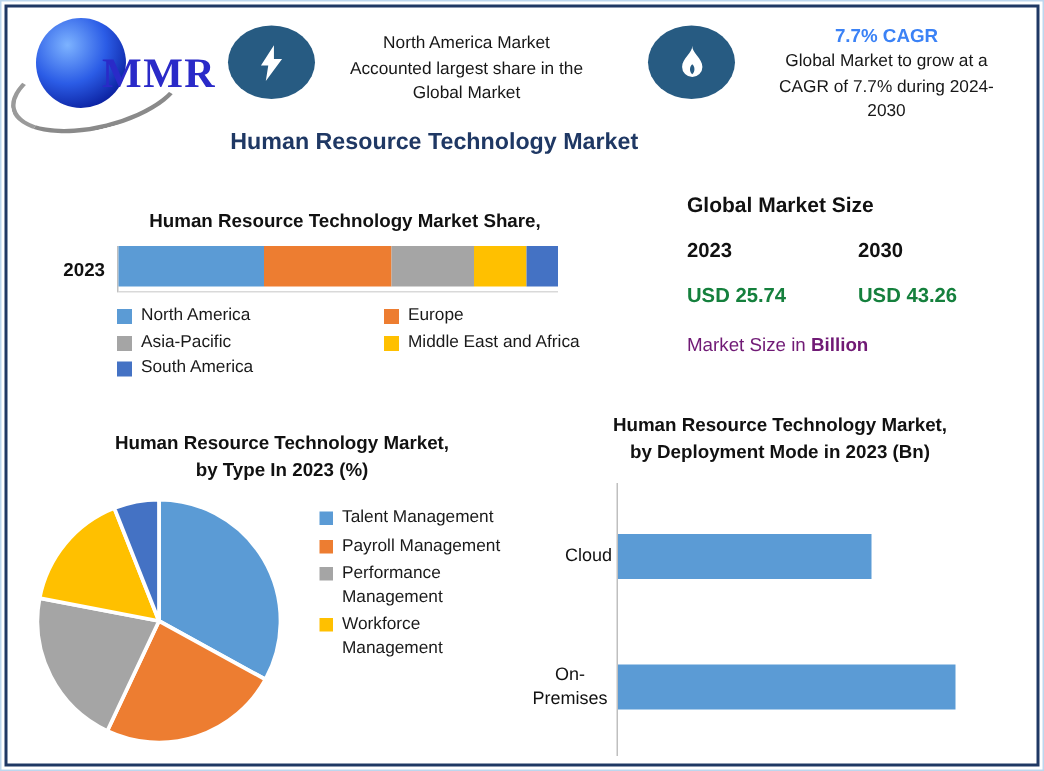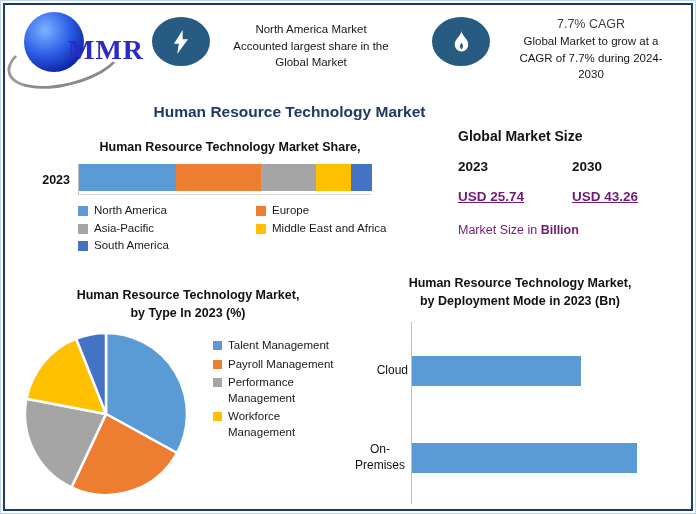--- a/index.html
+++ b/index.html
@@ -10,23 +10,23 @@
   .logo{position:absolute;left:14px;top:8px;width:134px;height:74px;}
   .globe{position:absolute;left:10px;top:4px;width:60px;height:60px;border-radius:50%;
          background:radial-gradient(circle at 35% 30%,#7db3ff 0%,#2b5ce6 45%,#0a1f9e 80%,#001666 100%);}
   .swoosh{position:absolute;left:-8px;top:24px;width:112px;height:48px;border-radius:50%;
           border:3px solid transparent;border-bottom-color:#8a8a8a;border-left-color:#9a9a9a;transform:rotate(-14deg);}
   .logo-text{position:absolute;left:54px;top:26px;font-family:"Liberation Serif",serif;font-weight:bold;
              font-size:28px;color:#2a2ac8;letter-spacing:1px;}
   .icon-circle{position:absolute;width:58px;height:49px;border-radius:50%;background:#275b82;
                display:flex;align-items:center;justify-content:center;}
   .hl-text{position:absolute;text-align:center;font-size:11.5px;line-height:1.45;color:#171717;}
-  .hl-title{font-weight:normal;font-size:12.5px;color:#404040;}
+  .hl-title{font-weight:bold;font-size:12.5px;color:#3b82f6;}
   
-  .main-title{position:absolute;left:12px;top:103px;width:555px;text-align:center;
+  .main-title{position:absolute;left:12px;top:86px;width:555px;text-align:center;
               font-size:15.5px;font-weight:bold;color:#1f3864;}
   
   .region-block{position:absolute;left:20px;top:138px;width:420px;}
   .chart-title{text-align:center;font-size:12.5px;font-weight:bold;color:#111;line-height:1.45;}
   .region-row{display:flex;align-items:center;margin-top:8px;}
   .region-cat{width:50px;text-align:right;padding-right:8px;font-size:12.5px;font-weight:bold;color:#111;}
   .region-bar-wrap{border-left:1px solid #bfbfbf;border-bottom:1px solid #d9d9d9;padding-bottom:3px;}
   .region-bar{display:flex;width:293px;height:27px;}
   .region-bar div{height:100%;}
   .legend-grid{margin:8px 0 0 58px;display:grid;grid-template-columns:178px auto;row-gap:2px;font-size:11.5px;}
@@ -36,21 +36,21 @@
   .pie-block{position:absolute;left:20px;top:286px;width:336px;}
   .pie-svg{position:absolute;left:2px;top:44px;}
   .pie-legend{position:absolute;left:193px;top:52px;display:flex;flex-direction:column;gap:3px;font-size:11.5px;}
   .pie-legend .legend-item{width:128px;}
   .pie-legend .legend-sq{width:9px;height:9px;flex-basis:9px;}
   
   .ms-block{position:absolute;left:458px;top:128px;width:228px;}
   .ms-title{font-size:14px;font-weight:bold;color:#111;}
   .ms-row{display:flex;margin-top:15px;}
   .ms-cell{width:50%;font-size:13.5px;font-weight:bold;color:#111;}
-  .ms-val{color:#701a75;text-decoration:underline;}
+  .ms-val{color:#15803d;}
   .ms-footer{margin-top:19px;font-size:12.5px;color:#701a75;}
   .ms-footer b{font-weight:bold;}
   
   .dep-block{position:absolute;left:352px;top:274px;width:336px;}
   .dep-chart{position:relative;margin-top:10px;height:190px;}
   .dep-axis{position:absolute;left:59px;top:2px;height:182px;width:1px;background:#bfbfbf;}
   .dep-label{position:absolute;left:0;width:56px;text-align:center;font-size:12px;color:#111;line-height:1.3;}
   .dep-bar{position:absolute;left:60px;height:30px;}
 </style>
 </head>

